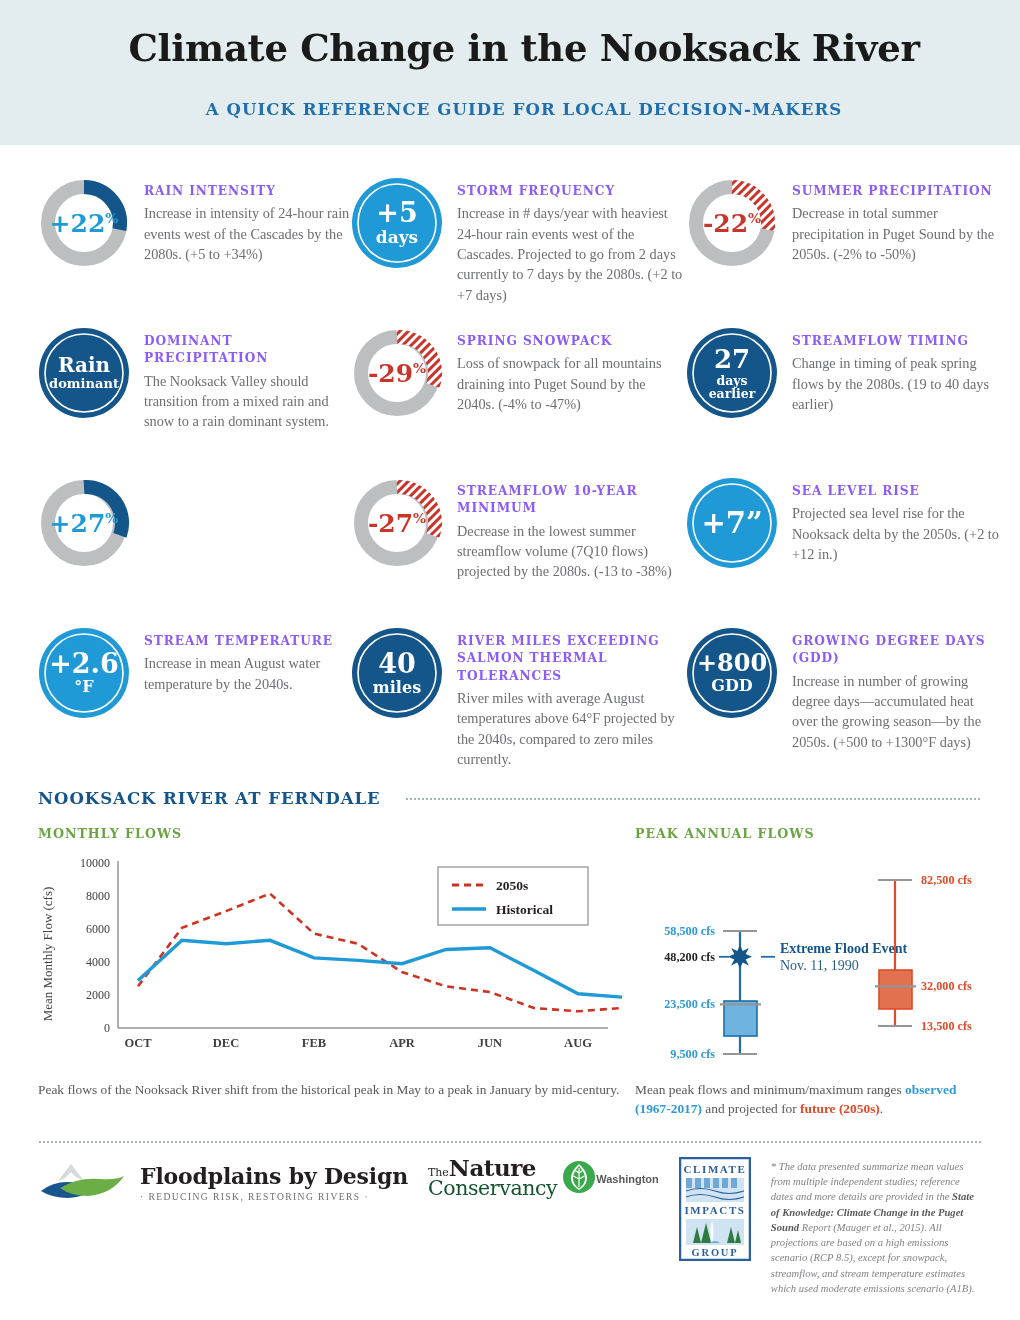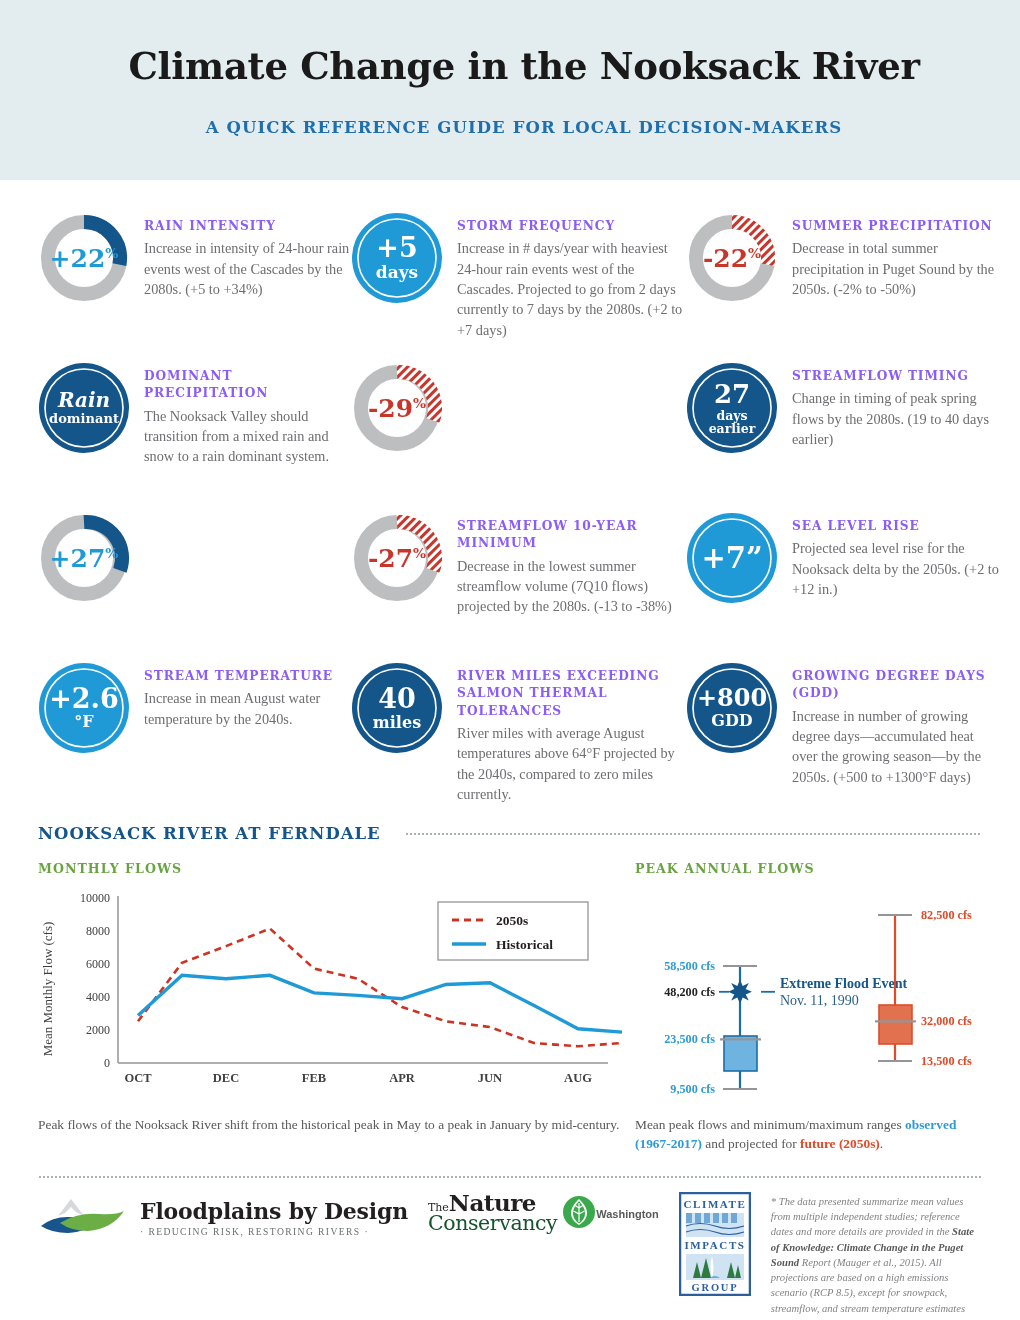--- a/index.html
+++ b/index.html
@@ -7,21 +7,21 @@
     width: 1020px; height: 1320px;
     background: #ffffff;
     font-family: "Liberation Serif", serif;
     color: #58595b;
     overflow: hidden;
     position: relative;
   }
 
   
   .header {
-    height: 180px;
+    height: 145px;
     background: #e3ecee;
     display: flex; flex-direction: column;
     align-items: center; justify-content: center;
     gap: 30px;
     padding-left: 28px;
   }
   .header h1 {
     font-family: "DejaVu Serif", serif;
     font-size: 37px; font-weight: bold;
     color: #1a1a1a; letter-spacing: -0.3px;
@@ -230,21 +230,21 @@
     </div>
   </div>
 
   <div class="stat row2">
     <div class="stat-visual">
       <svg class="donut" width="92" height="92" viewBox="0 0 92 92">
         <circle cx="46" cy="46" r="45" fill="#14558a"></circle>
         <circle cx="46" cy="46" r="39" fill="none" stroke="#ffffff" stroke-width="1.6"></circle>
       </svg>
       <div class="badge-text">
-        <div class="big-num" style="font-size:20px;color:#ffffff;font-style:italic;">Rain</div>
+        <div class="big-num" style="font-size:20px;color:#ffffff;">Rain</div>
         <div class="sub-label" style="font-size:13px;color:#ffffff;margin-top:2px;">dominant</div>
       </div>
     </div>
     <div class="stat-body">
       <div class="stat-title">DOMINANT PRECIPITATION</div>
       <div class="stat-desc">The Nooksack Valley should transition from a mixed rain and snow to a rain dominant system.</div>
     </div>
   </div>
 
   <div class="stat row2">
@@ -255,20 +255,24 @@
             <rect width="6" height="6" fill="#ffffff"></rect>
             <rect width="3" height="6" fill="#c8352a"></rect>
           </pattern>
         </defs>
         <circle cx="46" cy="46" r="36" fill="none" stroke="#bcbec0" stroke-width="14"></circle>
         <path d="M 46 10 A 36 36 0 0 1 81.9 58.3" fill="none" stroke="url(#stripeB)" stroke-width="14"></path>
       </svg>
       <div class="badge-text">
         <div class="big-num" style="font-size:25px;color:#c8352a;"><span>-29</span><span class="sup">%</span></div>
       </div>
+    </div>
+    <div class="stat-body">
+      <div class="stat-title">SPRING SNOWPACK</div>
+      <div class="stat-desc">Loss of snowpack for all mountains draining into Puget Sound by the 2040s. (-4% to -47%)</div>
     </div>
   </div>
 
   <div class="stat row2">
     <div class="stat-visual">
       <svg class="donut" width="92" height="92" viewBox="0 0 92 92">
         <circle cx="46" cy="46" r="45" fill="#14558a"></circle>
         <circle cx="46" cy="46" r="39" fill="none" stroke="#ffffff" stroke-width="1.6"></circle>
       </svg>
       <div class="badge-text">

